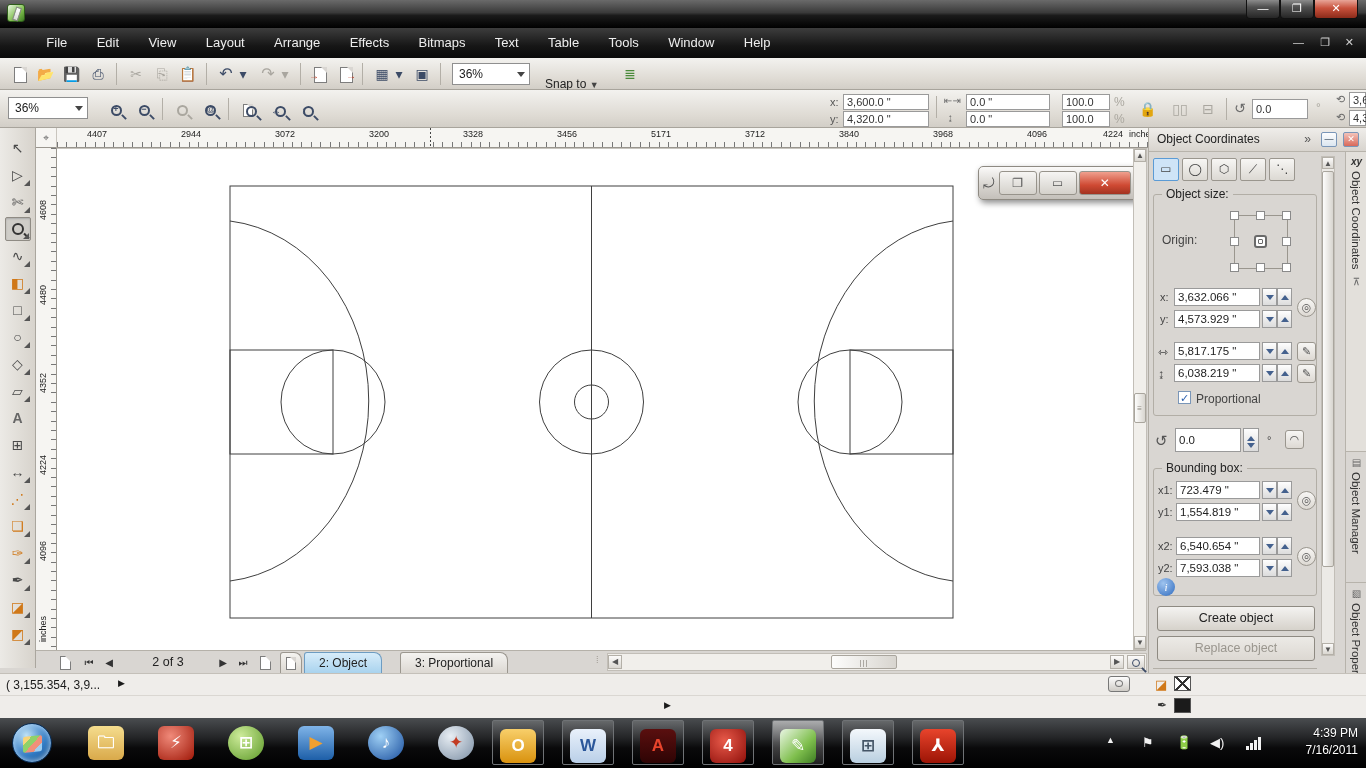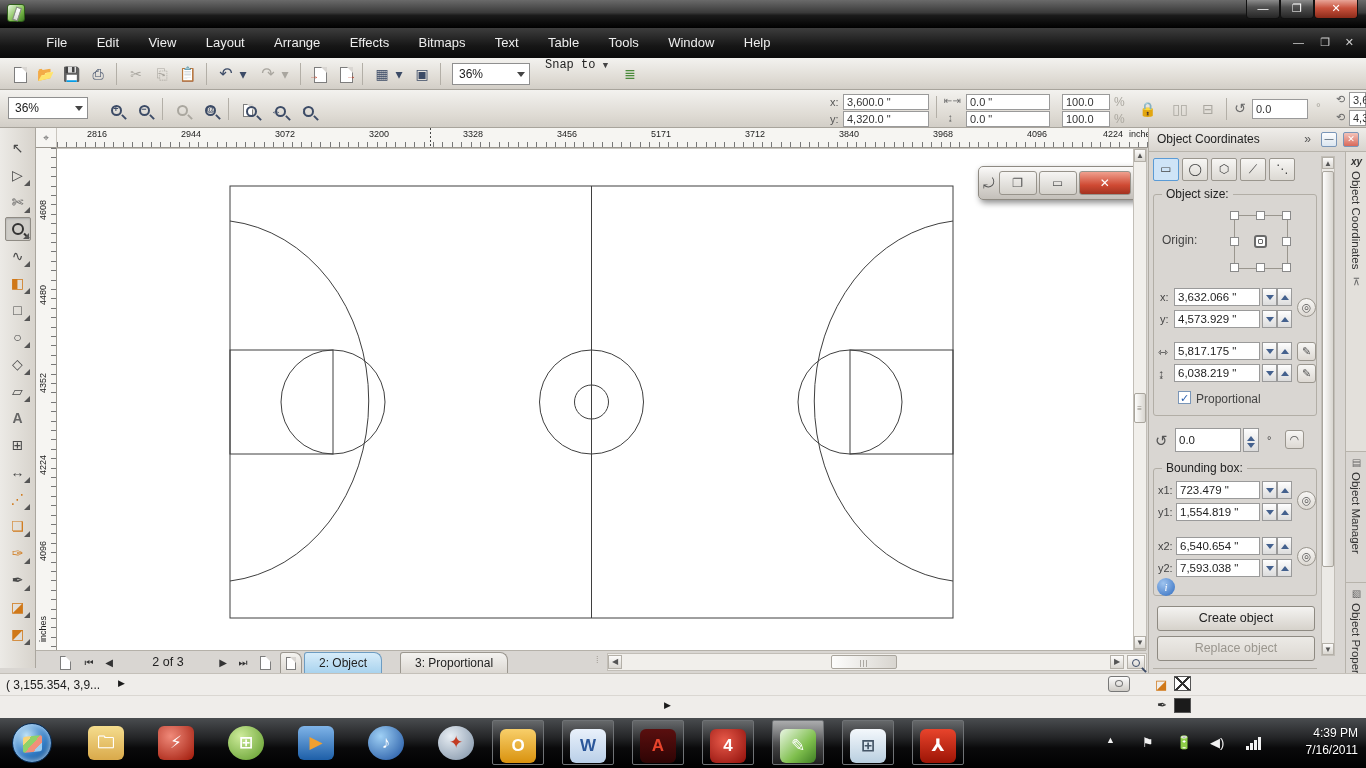--- a/index.html
+++ b/index.html
@@ -173,21 +173,21 @@
   <span class="tbtn dis" style="left:278px;width:14px;">▾</span>
   <span class="tsep" style="left:300px;"></span>
   <span class="tbtn" style="left:308px;"><span class="doc-ic"></span><span style="position:absolute;left:1px;top:2px;color:#c23b22;font-size:10px;">→</span></span>
   <span class="tbtn" style="left:334px;"><span class="doc-ic"></span><span style="position:absolute;left:12px;top:2px;color:#c23b22;font-size:10px;">→</span></span>
   <span class="tsep" style="left:362px;"></span>
   <span class="tbtn" style="left:370px;">▦</span>
   <span class="tbtn" style="left:392px;width:14px;">▾</span>
   <span class="tbtn" style="left:410px;">▣</span>
   <span class="tsep" style="left:440px;"></span>
   <span class="combo" style="left:452px;top:5px;width:78px;"><span>36%</span><span class="car"></span></span>
-  <span class="abs" style="left:545px;top:0;font-size:12px;color:#222;font-family:Liberation Mono, monospace;"><span>Snap to</span> <span style="font-size:9px;color:#444;">▼</span></span>
+  <span class="abs" style="left:545px;top:19px;font-size:12px;color:#222;"><span>Snap to</span> <span style="font-size:9px;color:#444;">▼</span></span>
   <span class="tbtn" style="left:618px;color:#4a8a3a;">≣</span>
 </div>
 
 <div class="abs tbar" id="toolbar2">
   <span class="combo" style="left:8px;top:7px;width:80px;"><span>36%</span><span class="car"></span></span>
   <span class="tbtn" style="left:104px;top:8px;"><span class="mag"><span class="in">+</span></span></span>
   <span class="tbtn" style="left:132px;top:8px;"><span class="mag"><span class="in">−</span></span></span>
   <span class="tsep" style="left:162px;top:8px;"></span>
   <span class="tbtn" style="left:170px;top:8px;"><span class="mag dis"></span></span>
   <span class="tbtn" style="left:198px;top:8px;"><span class="mag"><span class="in">@</span></span></span>
@@ -219,21 +219,21 @@
   <span class="pic" style="left:1316px;top:11px;color:#aaa79f;">°</span>
   <span class="pic" style="left:1336px;top:3px;font-size:11px;">⟲</span>
   <span class="pfield" style="left:1349px;top:2px;width:17px;">3,6</span>
   <span class="pic" style="left:1336px;top:21px;font-size:11px;">⟲</span>
   <span class="pfield" style="left:1349px;top:20px;width:17px;">4,3</span>
 </div>
 
 <div class="abs" id="ruler-corner">⌖</div>
 <div class="abs" id="ruler-h">
   <div class="ticks"></div>
-  <span class="rl" style="left:40px;">2816</span>
+  <span class="rl" style="left:40px;">4407</span>
   <span class="rl" style="left:134px;">2944</span>
   <span class="rl" style="left:228px;">3072</span>
   <span class="rl" style="left:322px;">3200</span>
   <span class="rl" style="left:416px;">3328</span>
   <span class="rl" style="left:510px;">3456</span>
   <span class="rl" style="left:604px;">5171</span>
   <span class="rl" style="left:698px;">3712</span>
   <span class="rl" style="left:792px;">3840</span>
   <span class="rl" style="left:886px;">3968</span>
   <span class="rl" style="left:980px;">4096</span>

